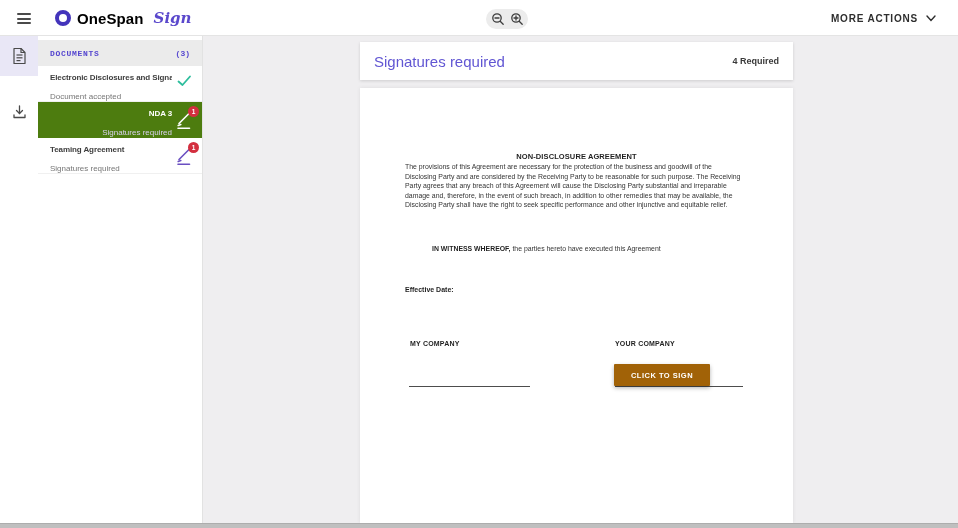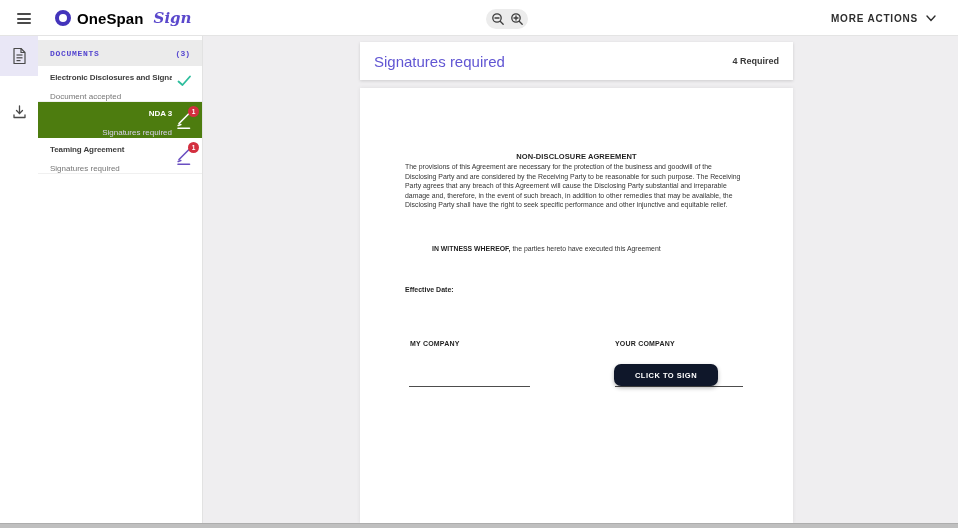--- a/index.html
+++ b/index.html
@@ -70,22 +70,22 @@
              color:#333333; }
   .doc-witness { position:absolute; left:72px; top:157px; font-size:6.9px; color:#333333; }
   .doc-witness b { color:#1f1f1f; }
   .doc-effective { position:absolute; left:45px; top:198px; font-size:7px; font-weight:700; color:#1f1f1f; }
   .company-label { position:absolute; top:252px; font-size:7px; font-weight:700; color:#1f1f1f; letter-spacing:0.2px; }
   .my-company { left:50px; }
   .your-company { left:255px; }
   .sig-line { position:absolute; top:298px; height:1px; background:#4d4d4d; }
   .sig-line.line-my { left:49px; width:121px; }
   .sig-line.line-your { left:255px; width:128px; }
-  .sign-btn { position:absolute; left:254px; top:276px; width:104px; height:22px; background:#0f172a;
-              border:none; border-radius:7px; color:#ffffff; font-size:7.5px; font-weight:700;
+  .sign-btn { position:absolute; left:254px; top:276px; width:96px; height:22px; background:#a16207;
+              border:none; border-radius:1px; color:#ffffff; font-size:7.5px; font-weight:700;
               letter-spacing:0.5px; cursor:pointer; box-shadow:0 2px 4px rgba(0,0,0,0.3);
               font-family:"Liberation Sans", sans-serif; z-index:2; }
 
   
   .bottombar { position:absolute; left:0; right:0; bottom:0; height:5px; background:#bfbfbf;
                border-top:1px solid #adadad; z-index:20; cursor:pointer; }
 
   svg { display:block; }
 </style>
 </head>

